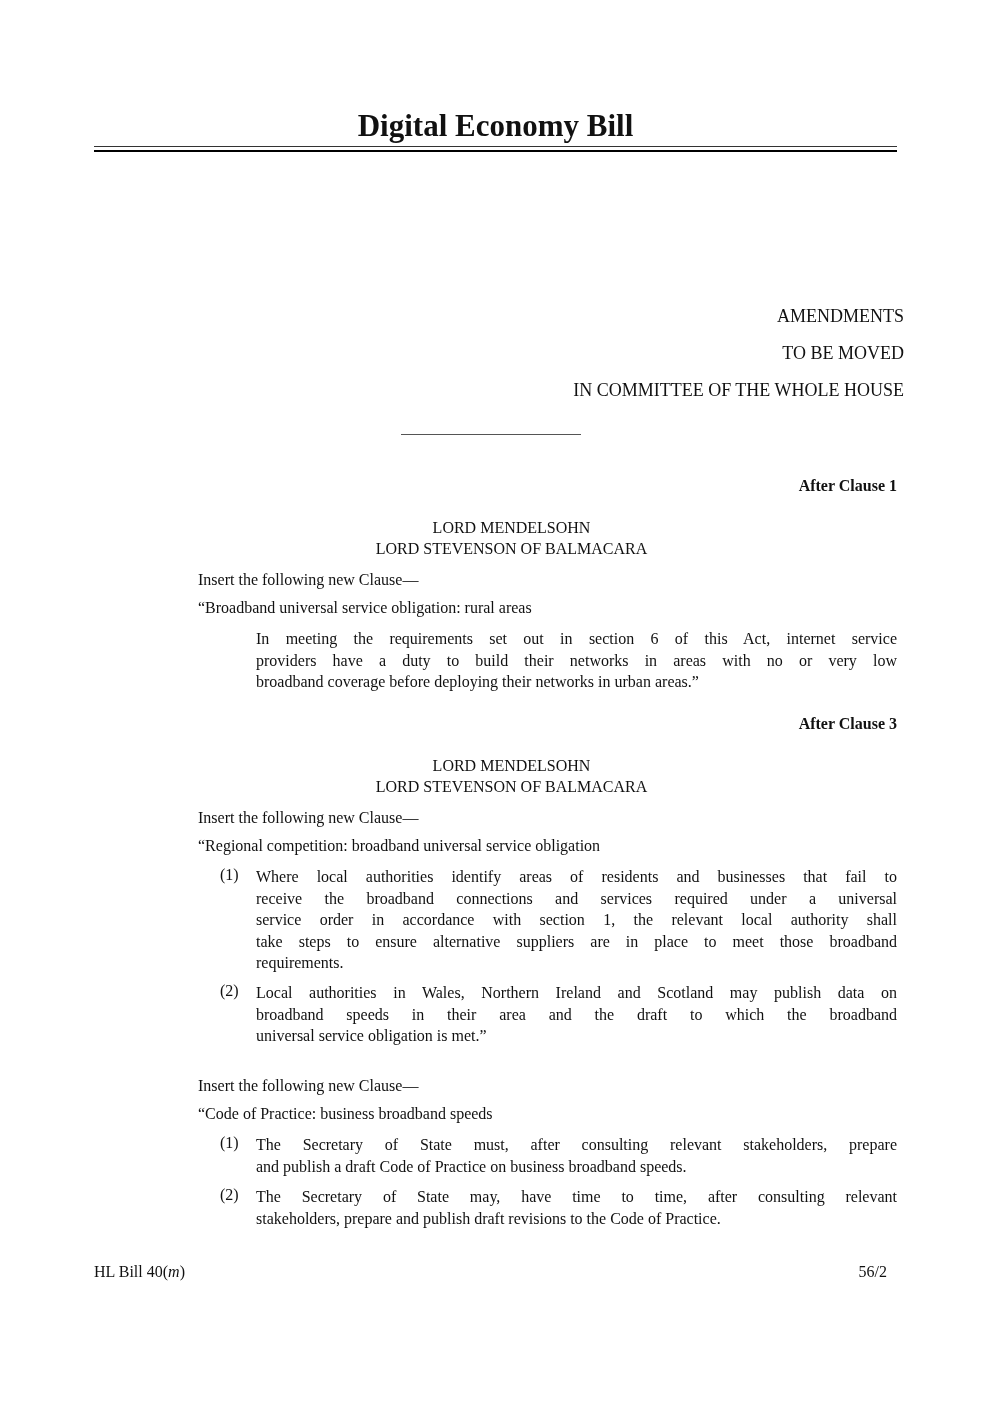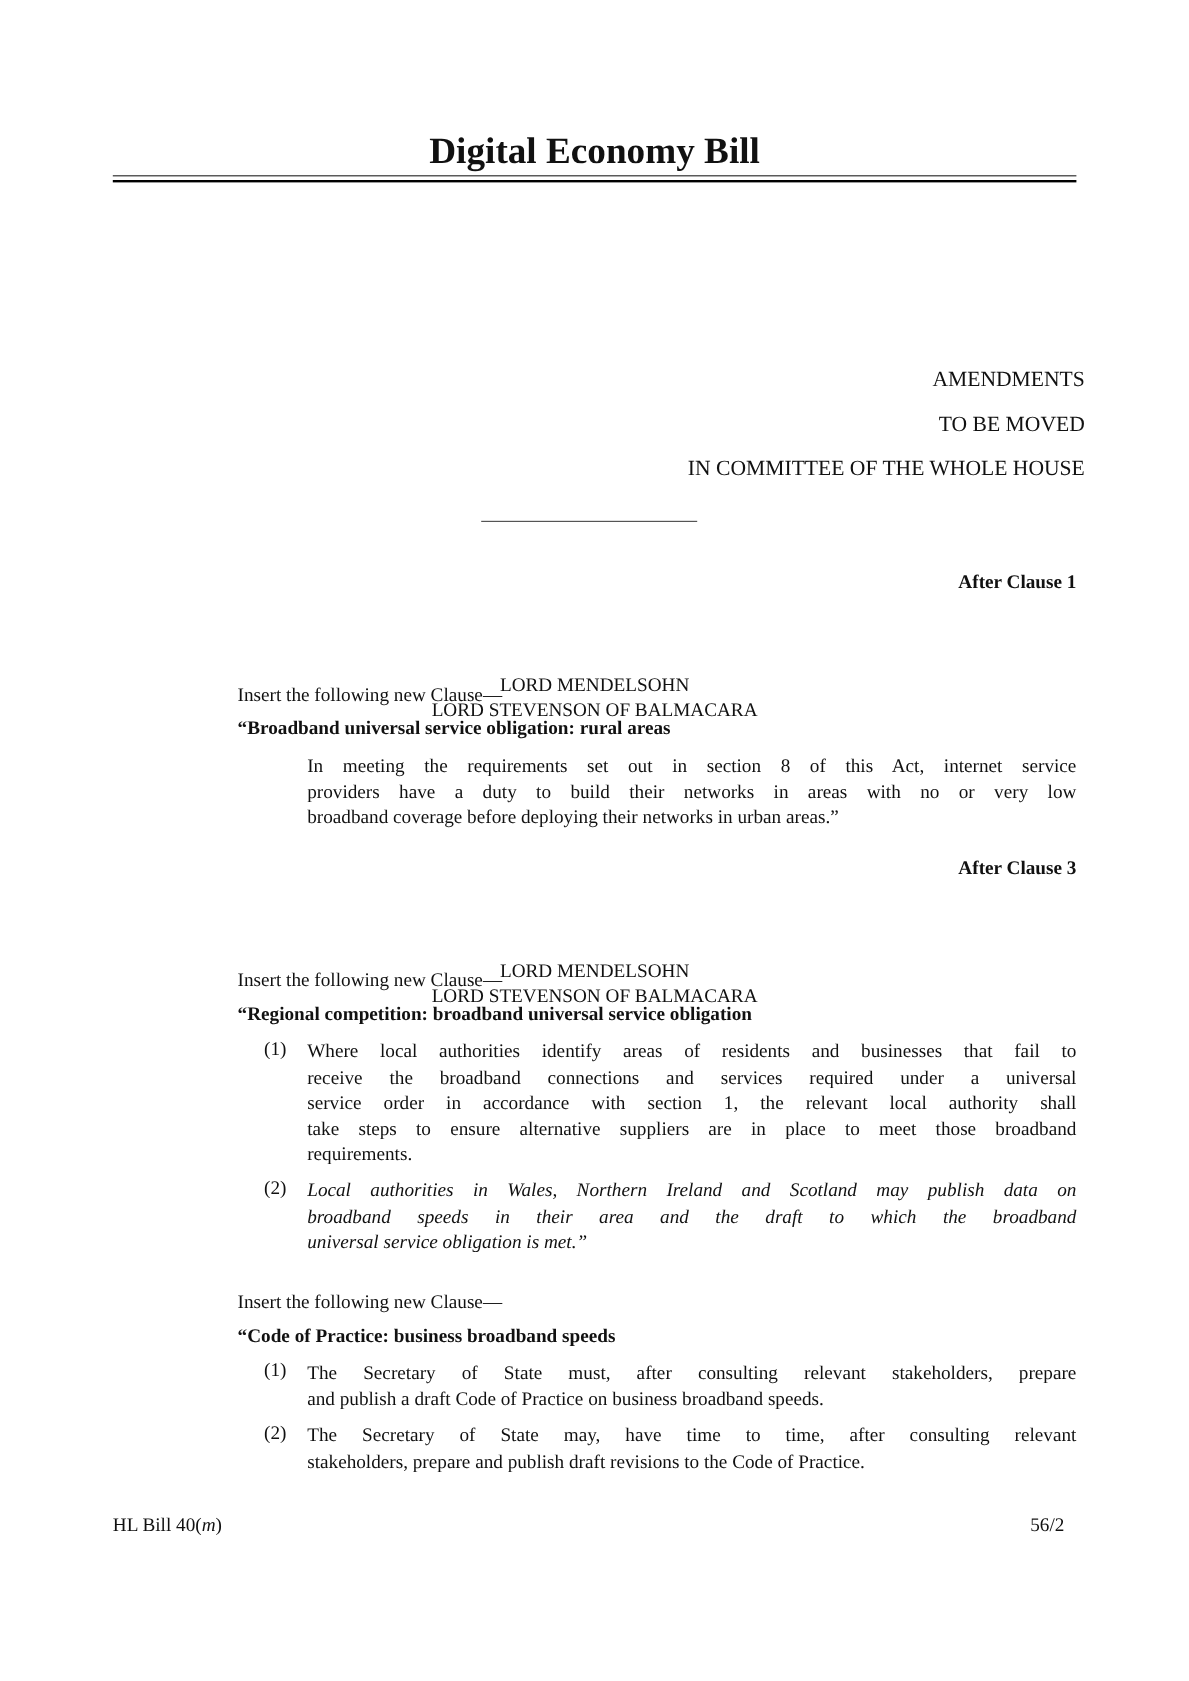--- a/index.html
+++ b/index.html
@@ -30,27 +30,27 @@
 
   .short-rule {
     position: absolute; left: 401px; width: 180px; top: 434px; border-top: 1px solid #555;
   }
 
   .clause-heading {
     position: absolute; left: 94px; width: 803px; text-align: right;
     font-weight: bold; font-size: 16px;
   }
   .sponsor {
-    position: absolute; left: 94px; width: 803px; text-align: center; font-size: 16px; margin-top: 44px;
+    position: absolute; left: 110px; width: 803px; text-align: center; font-size: 16px;
   }
   .instr {
     position: absolute; left: 198px; font-size: 16px;
   }
   .new-title {
-    position: absolute; left: 198px; font-size: 16px; font-weight: bold;
+    position: absolute; left: 198px; font-size: 16px; font-weight: normal;
   }
   .para {
     position: absolute; left: 256px; width: 641px; font-size: 16px; line-height: 21.5px;
     text-align: justify;
   }
   .para-line { display: block; text-align: justify; text-align-last: justify; height: 21.5px; }
   .para-line.last { text-align-last: left; }
   .sub-num {
     position: absolute; left: 220px; font-size: 16px;
   }
@@ -78,42 +78,42 @@
     <div class="heading-block" style="top:380px;">IN COMMITTEE OF THE WHOLE HOUSE</div>
   </div>
   <div class="short-rule"></div>
 
   <div class="clause-heading" style="top:477px;">After Clause 1</div>
   <div class="sponsor" style="top:519px;">LORD MENDELSOHN</div>
   <div class="sponsor" style="top:540px;">LORD STEVENSON OF BALMACARA</div>
   <div class="instr" style="top:571px;">Insert the following new Clause—</div>
   <div class="new-title" style="top:599px;">“Broadband universal service obligation: rural areas</div>
   <div class="para" style="top:628px;">
-    <span class="para-line">In meeting the requirements set out in section 8 of this Act, internet service</span>
+    <span class="para-line">In meeting the requirements set out in section 6 of this Act, internet service</span>
     <span class="para-line">providers have a duty to build their networks in areas with no or very low</span>
     <span class="para-line last">broadband coverage before deploying their networks in urban areas.”</span>
   </div>
 
   <div class="clause-heading" style="top:715px;">After Clause 3</div>
   <div class="sponsor" style="top:757px;">LORD MENDELSOHN</div>
   <div class="sponsor" style="top:778px;">LORD STEVENSON OF BALMACARA</div>
   <div class="instr" style="top:809px;">Insert the following new Clause—</div>
   <div class="new-title" style="top:837px;">“Regional competition: broadband universal service obligation</div>
 
   <div class="sub-num" style="top:866px;">(1)</div>
   <div class="para" style="top:866px;">
     <span class="para-line">Where local authorities identify areas of residents and businesses that fail to</span>
     <span class="para-line">receive the broadband connections and services required under a universal</span>
     <span class="para-line">service order in accordance with section 1, the relevant local authority shall</span>
     <span class="para-line">take steps to ensure alternative suppliers are in place to meet those broadband</span>
     <span class="para-line last">requirements.</span>
   </div>
 
   <div class="sub-num" style="top:982px;">(2)</div>
-  <div class="para" style="top:982px;font-style:italic;">
+  <div class="para" style="top:982px;">
     <span class="para-line">Local authorities in Wales, Northern Ireland and Scotland may publish data on</span>
     <span class="para-line">broadband speeds in their area and the draft to which the broadband</span>
     <span class="para-line last">universal service obligation is met.”</span>
   </div>
 
   <div class="instr" style="top:1077px;">Insert the following new Clause—</div>
   <div class="new-title" style="top:1105px;">“Code of Practice: business broadband speeds</div>
 
   <div class="sub-num" style="top:1134px;">(1)</div>
   <div class="para" style="top:1134px;">

